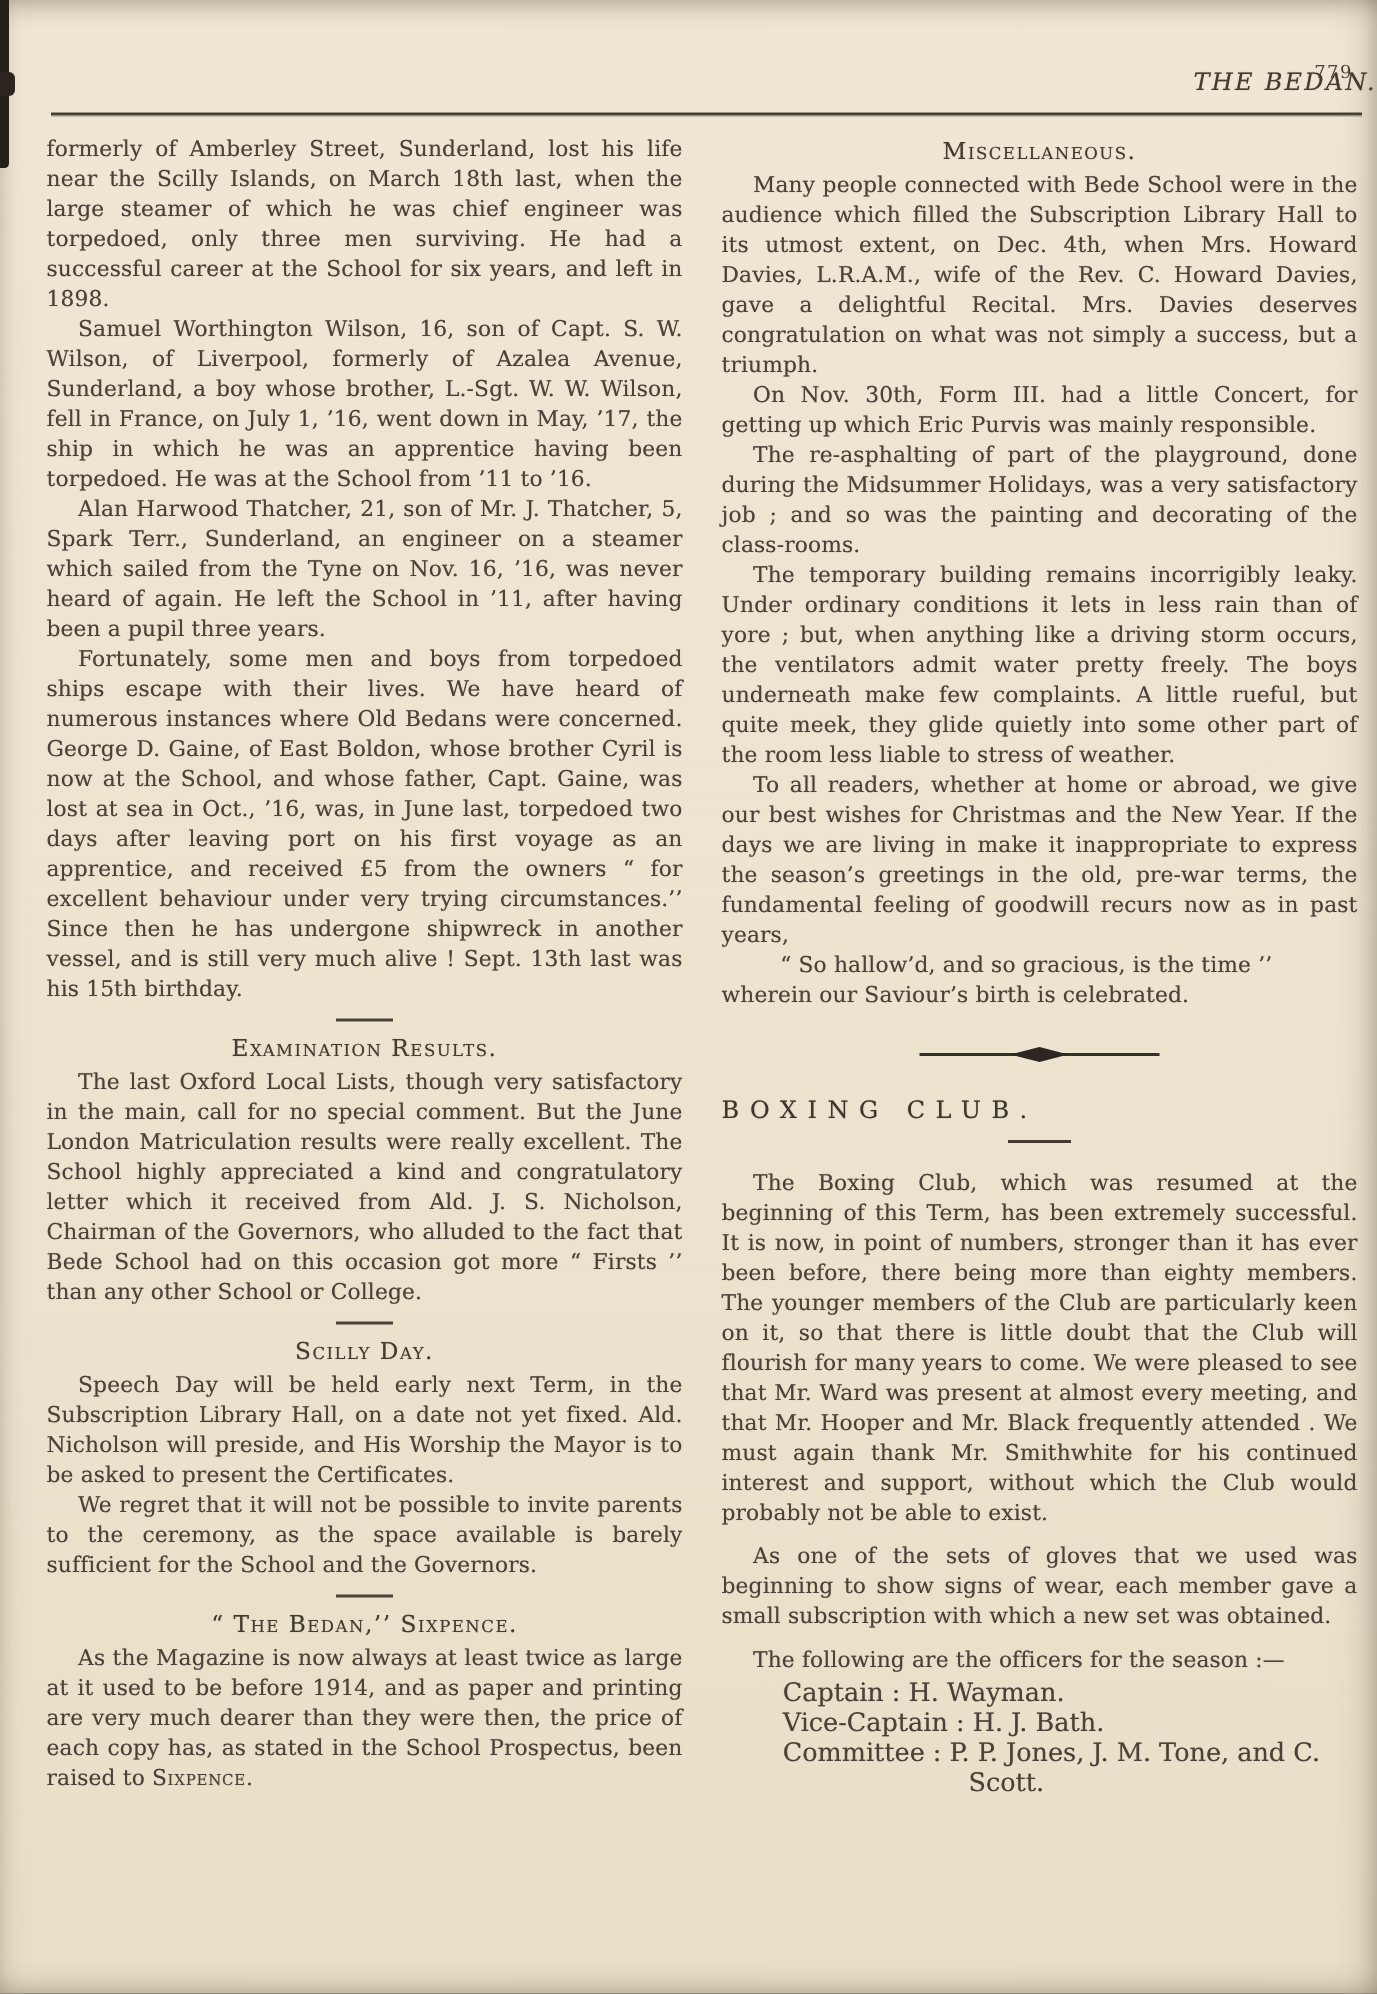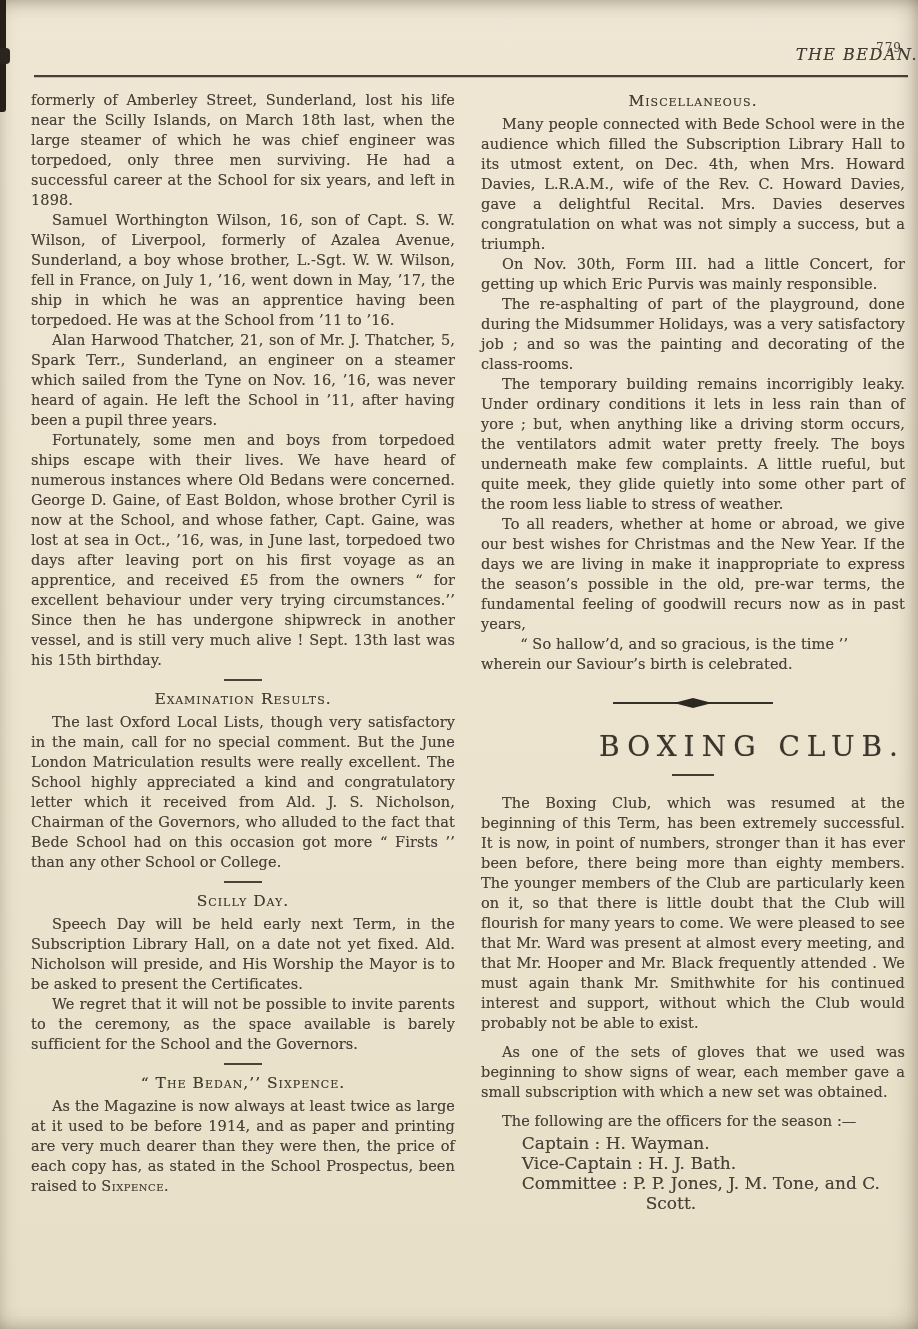--- a/index.html
+++ b/index.html
@@ -92,24 +92,24 @@
   .orn-line{flex:1;height:1.5px;background:#35302a;}
   .orn-diamond{
     width:16px;height:10px;
     background:#2c2721;
     transform:scaleX(2.4);
     clip-path:polygon(50% 0,100% 50%,50% 100%,0 50%);
     margin:0 6px;
   }
   .article-title{
     margin:14px 0 0 0;
-    font-size:28px;
+    font-size:16px;
     font-weight:normal;
     letter-spacing:7px;
-    text-align:right;
+    text-align:left;
     color:#3c352c;
     text-shadow:0 0 .7px rgba(60,53,44,.5);
   }
   .title-rule{
     width:42px;height:0;
     border-top:2.5px solid #433c31;
     margin:11px auto 17px auto;
   }
   .officers{
     margin:2px 0 0 2.4em;
@@ -164,21 +164,21 @@
       <h3 class="sec-heading">“ The Bedan,’’ Sixpence.</h3>
       <p><span>As the Magazine is now always at least twice as large at it used to be before 1914, and as paper and printing are very much dearer than they were then, the price of each copy has, as stated in the School Prospectus, been raised to </span><span class="sc">Sixpence.</span></p>
     </section>
 
     <section class="col">
       <h3 class="sec-heading" style="margin-top:2px;">Miscellaneous.</h3>
       <p>Many people connected with Bede School were in the audience which filled the Subscription Library Hall to its utmost extent, on Dec. 4th, when Mrs. Howard Davies, L.R.A.M., wife of the Rev. C. Howard Davies, gave a delightful Recital. Mrs. Davies deserves congratulation on what was not simply a success, but a triumph.</p>
       <p>On Nov. 30th, Form III. had a little Concert, for getting up which Eric Purvis was mainly responsible.</p>
       <p>The re-asphalting of part of the playground, done during the Midsummer Holidays, was a very satisfactory job ; and so was the painting and decorating of the class-rooms.</p>
       <p>The temporary building remains incorrigibly leaky. Under ordinary conditions it lets in less rain than of yore ; but, when anything like a driving storm occurs, the ventilators admit water pretty freely. The boys underneath make few complaints. A little rueful, but quite meek, they glide quietly into some other part of the room less liable to stress of weather.</p>
-      <p>To all readers, whether at home or abroad, we give our best wishes for Christmas and the New Year. If the days we are living in make it inappropriate to express the season’s possible in the old, pre-war terms, the fundamental feeling of goodwill recurs now as in past years,</p>
+      <p>To all readers, whether at home or abroad, we give our best wishes for Christmas and the New Year. If the days we are living in make it inappropriate to express the season’s greetings in the old, pre-war terms, the fundamental feeling of goodwill recurs now as in past years,</p>
       <p class="quote">“ So hallow’d, and so gracious, is the time ’’</p>
       <p class="noindent">wherein our Saviour’s birth is celebrated.</p>
 
       <div class="ornament">
         <span class="orn-line"></span>
         <span class="orn-diamond"></span>
         <span class="orn-line"></span>
       </div>
 
       <h2 class="article-title">BOXING CLUB.</h2>

